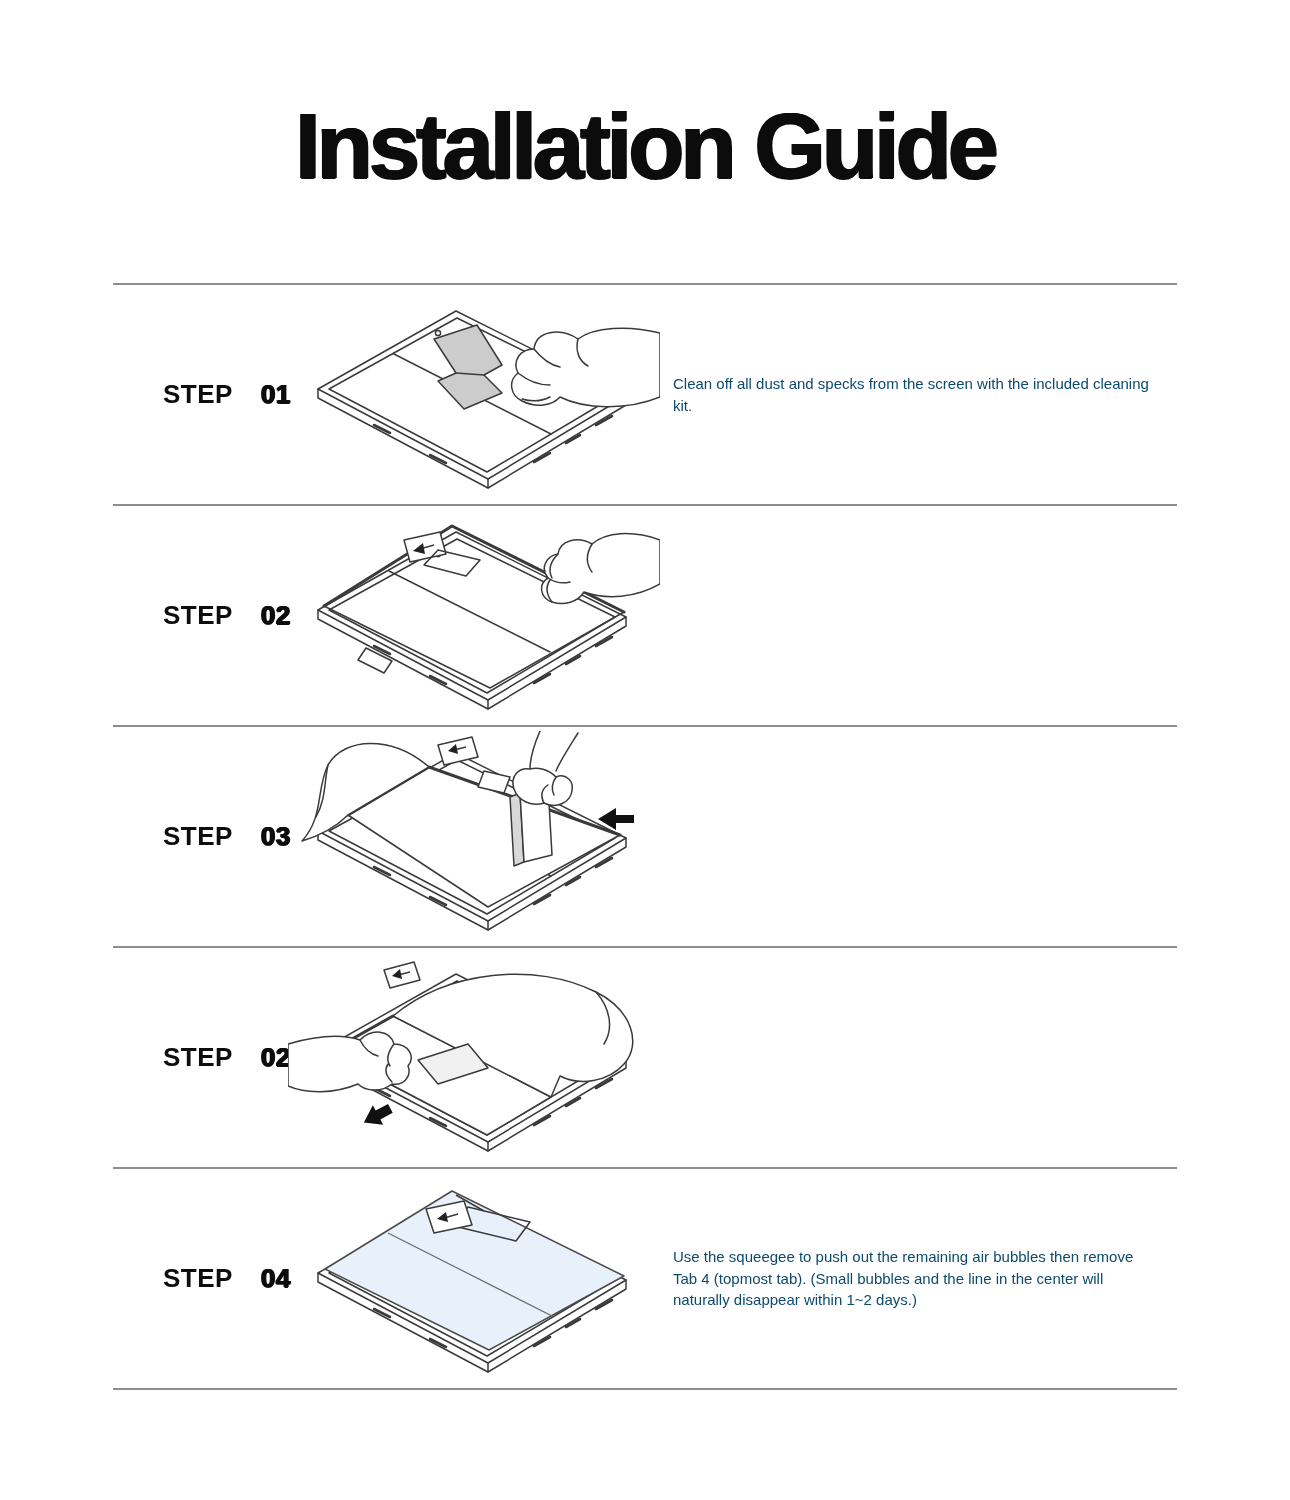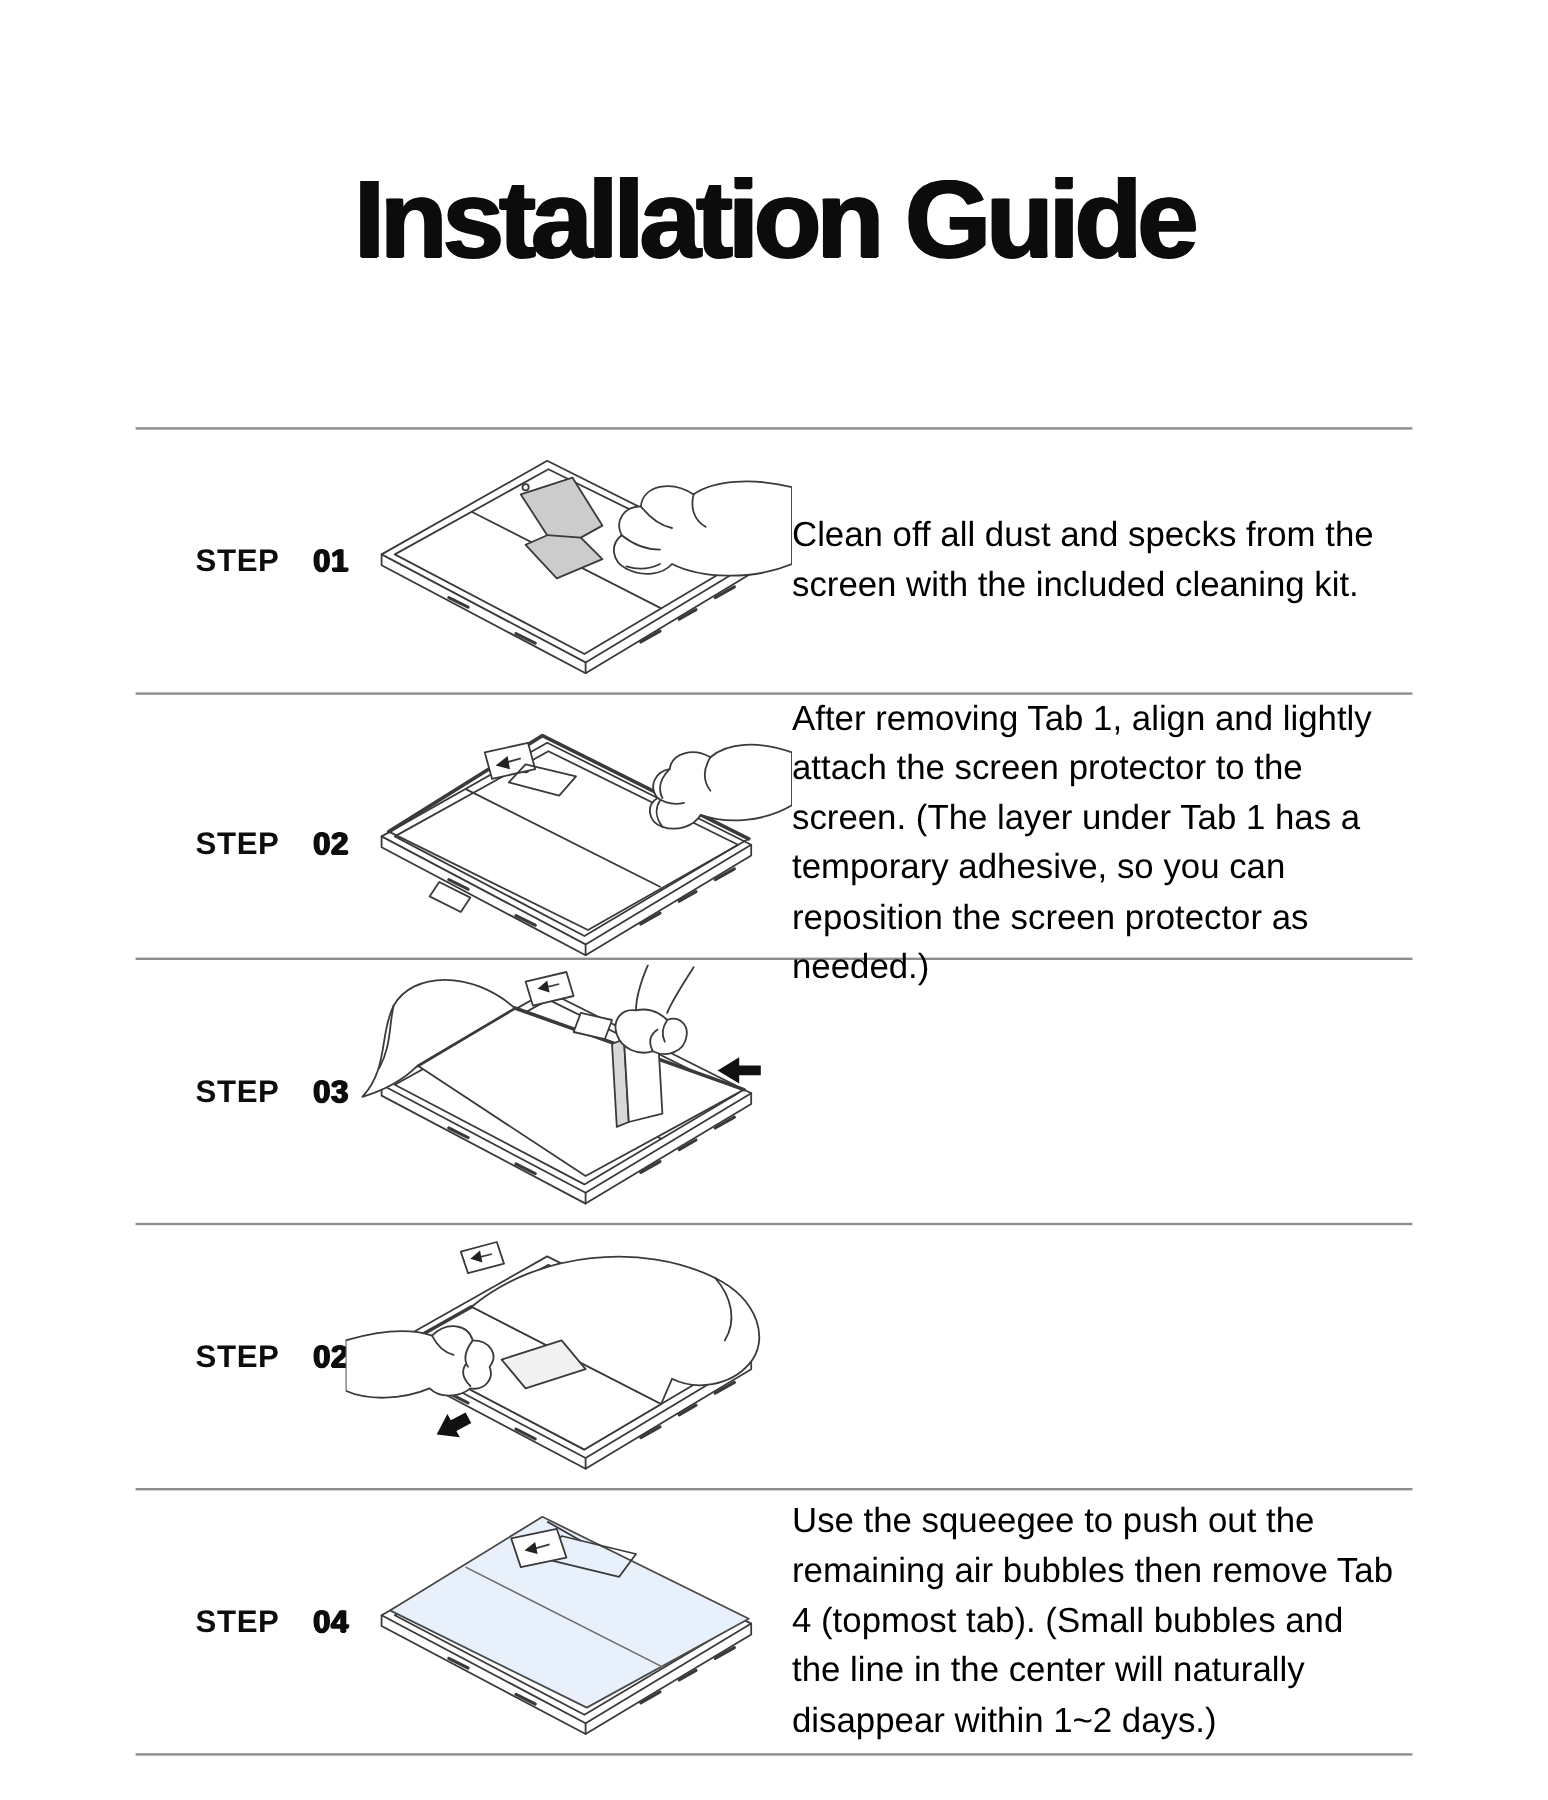--- a/index.html
+++ b/index.html
@@ -2,43 +2,43 @@
 <html><head>
 <meta charset="utf-8">
 <style>
   html,body{margin:0;padding:0;background:#ffffff;}
   body{
     width:1290px;height:1500px;position:relative;
     font-family:"Liberation Sans","DejaVu Sans",sans-serif;
     color:#2f2f2f;-webkit-font-smoothing:antialiased;
   }
   .title-block{
-    height:356px;display:flex;align-items:center;justify-content:center;
+    height:283px;display:flex;align-items:center;justify-content:center;
     padding-top:10px;box-sizing:border-box;
   }
   .page-title{
     font-size:92px;font-weight:700;letter-spacing:-4px;color:#0c0c0c;
     text-shadow:1.1px 0 0 currentColor,-1.1px 0 0 currentColor,0 1px 0 currentColor;
   }
   .guide{width:1064px;margin:0 auto;}
   .step-row{
     display:grid;grid-template-columns:175px 372px 1fr;
     align-items:center;height:219px;border-top:2px solid #8d8d8d;
   }
   .step-row:last-child{border-bottom:2px solid #8d8d8d;}
   .step-label{padding-left:50px;font-size:26px;color:#0d0d0d;white-space:nowrap;}
   .step-word{font-weight:700;letter-spacing:0.5px;}
   .step-num{
     font-weight:700;margin-left:28px;letter-spacing:0.5px;
     text-shadow:0.8px 0 0 currentColor,-0.8px 0 0 currentColor,0 0.8px 0 currentColor;
   }
   .step-illo{display:flex;align-items:center;justify-content:center;}
   .step-desc{
-    font-size:29px;line-height:1.43;color:#000000;
-    max-width:505px;padding-right:10px;margin:0;
+    font-size:15px;line-height:1.43;color:#0c4a6e;
+    max-width:505px;padding-right:10px;margin:13px;
   }
   svg{display:block;}
 </style>
 </head>
 <body>
 
 <div class="title-block">
   <div class="page-title">Installation Guide</div>
 </div>
 
@@ -101,21 +101,20 @@
         </g>
         <g stroke="#3a3a3a" stroke-width="1.5" stroke-linejoin="round">
           <path d="M78,138 L104,151 L96,163 L70,150 Z" fill="#ffffff"></path>
         </g>
         <g stroke="#3a3a3a" fill="none" stroke-width="1.5" stroke-linecap="round" stroke-linejoin="round">
           <path d="M372,30 C344,20 318,22 304,34 C290,26 272,30 270,44 C258,46 252,58 260,68 C250,74 252,88 264,92 C276,96 290,92 296,82 C318,90 348,88 372,74 Z" fill="#ffffff"></path>
           <path d="M270,44 C262,52 260,60 264,68 M260,68 C266,72 274,74 282,72 M304,34 C298,44 298,54 304,62 M264,92 C258,84 258,76 262,70"></path>
         </g>
       </svg>
     </div>
-    <p class="step-desc">After removing Tab 1, align and lightly attach the screen protector to the screen. (The layer under Tab 1 has a temporary adhesive, so you can reposition the screen protector as needed.)</p>
   </div>
 
   <div class="step-row">
     <div class="step-label">
       <span class="step-word">STEP</span><span class="step-num">03</span>
     </div>
     <div class="step-illo">
       <svg width="372" height="212" viewBox="0 0 372 212" role="img" aria-label="hand holding squeegee at bend point while film layer is pulled back, arrow pointing left">
         <g stroke="#3a3a3a" fill="none" stroke-width="1.5" stroke-linecap="round" stroke-linejoin="round">
           <path d="M30,100 L30,109 L200,199 L338,116 L338,107"></path>

